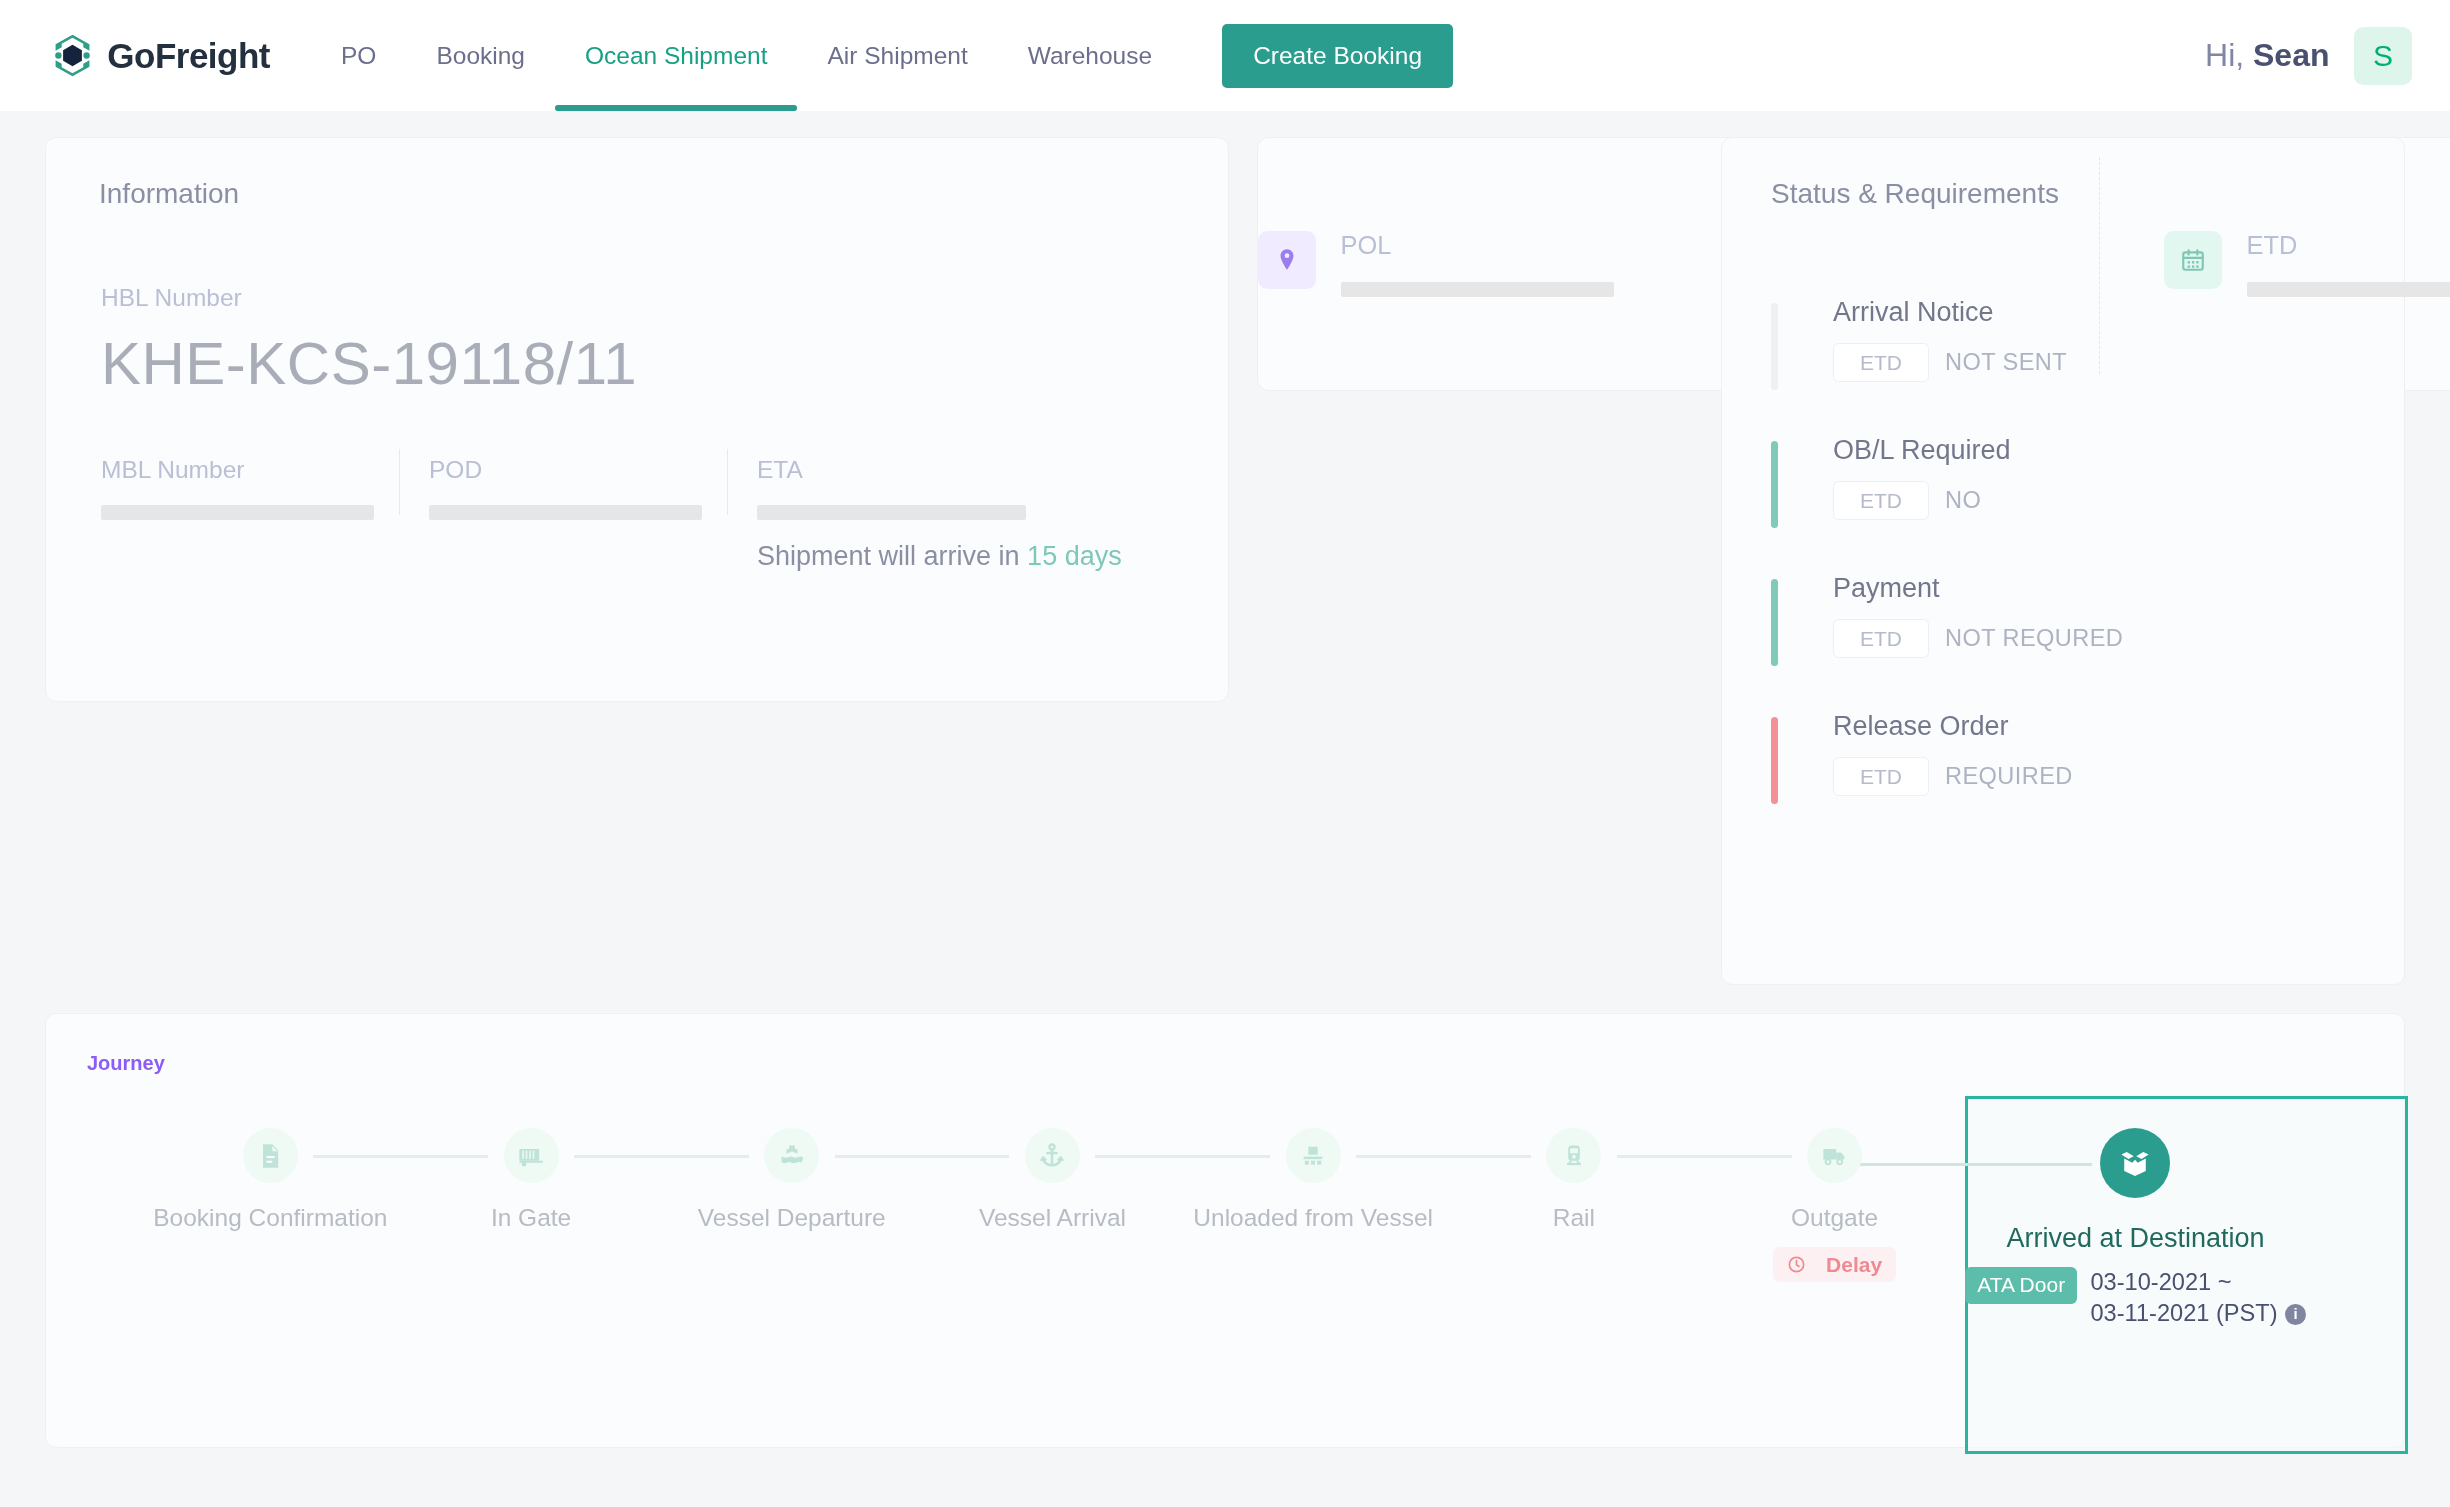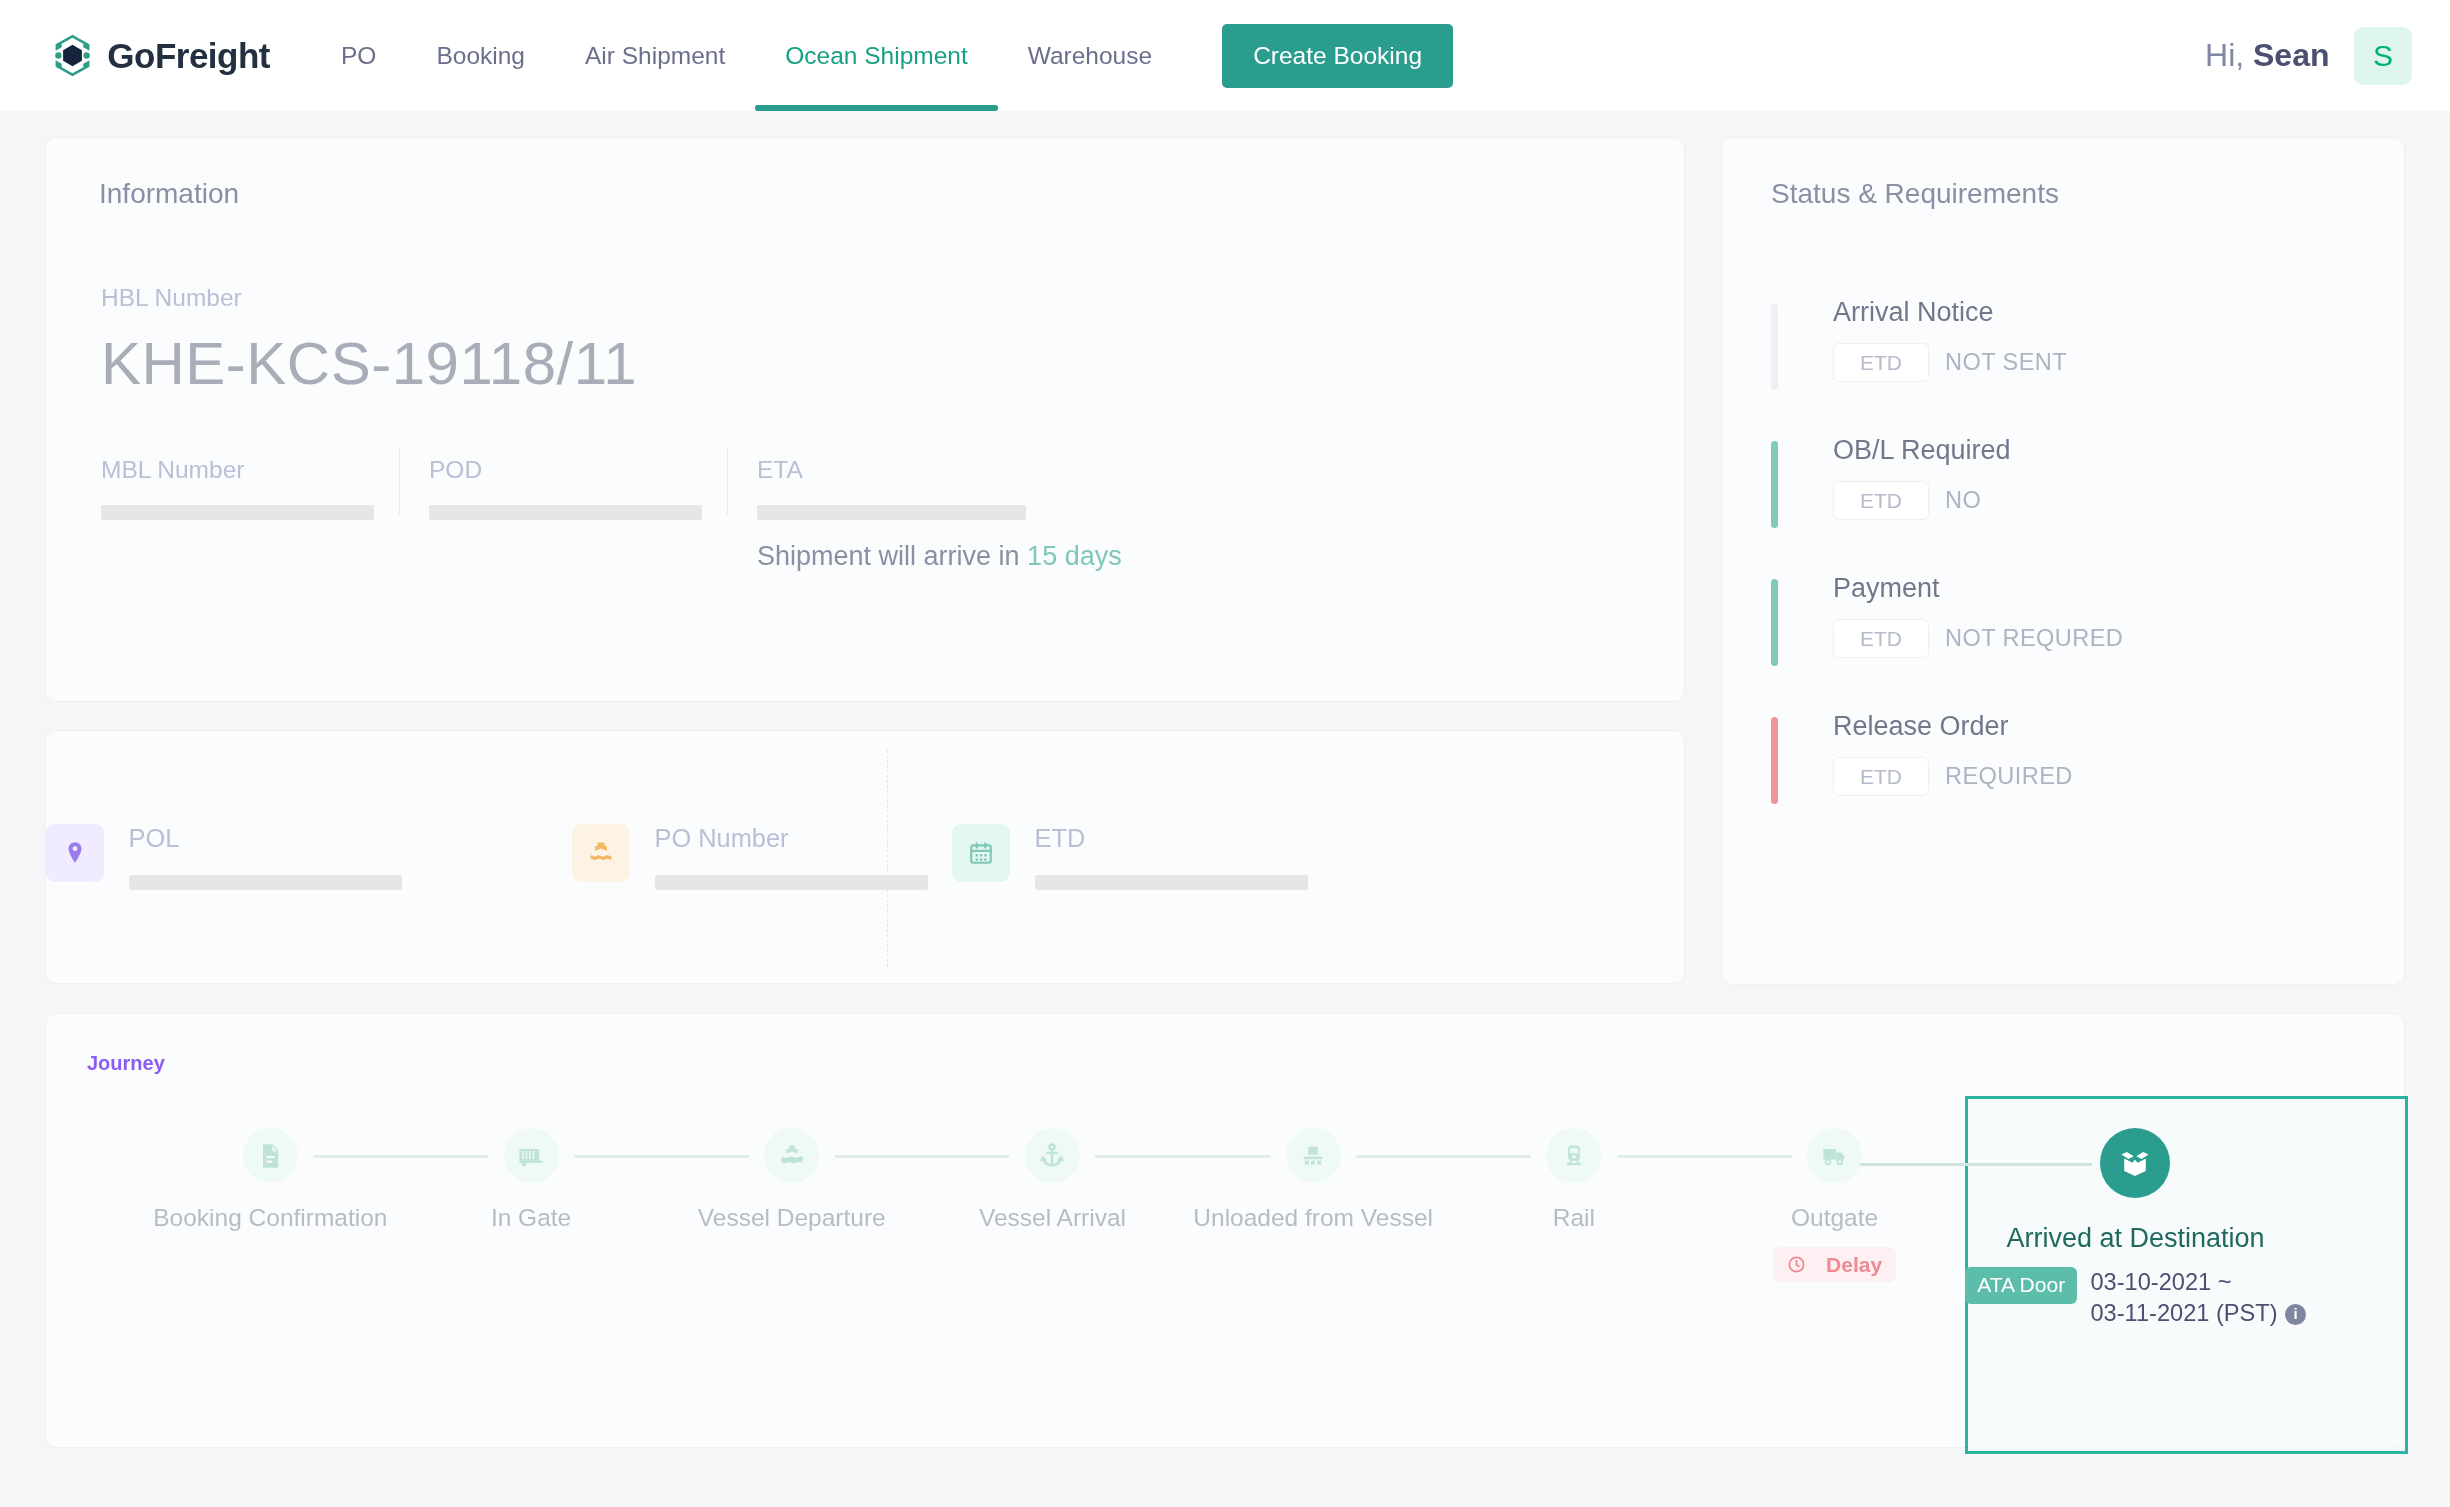--- a/index.html
+++ b/index.html
@@ -64,21 +64,21 @@
     background: #ddf5ea;
     border-radius: 9.4px;
     display: flex; align-items: center; justify-content: center;
     color: #00b074; font-size: 30px;
     cursor: pointer;
   }
 
   
   .page { padding: 26px 45px; }
   .row-top { display: flex; gap: 36px; align-items: flex-start; }
-  .col-left { width: 1640px; display: flex; flex-direction: column; gap: 28px; }
+  .col-left { width: 1640px; display: flex; gap: 28px; }
   .col-right { flex: 1; }
 
   .card {
     background: #fbfcfd;
     border: 0.9px solid #eef1f4;
     border-radius: 11.3px;
   }
 
   .card-title {
     font-size: 28px; color: #8a8fa3; font-weight: normal;
@@ -268,22 +268,22 @@
       <circle cx="40" cy="25" r="3.4" fill="#2e9e87"></circle>
       <circle cx="10" cy="25" r="3.4" fill="#2e9e87"></circle>
       <path d="M25 13.5 L35 19.3 L35 30.7 L25 36.5 L15 30.7 L15 19.3 Z" fill="#16233c"></path>
     </svg>
     <span class="logo-text">GoFreight</span>
   </div>
 
   <nav class="nav">
     <div class="nav-item">PO</div>
     <div class="nav-item">Booking</div>
+    <div class="nav-item active">Ocean Shipment</div>
     <div class="nav-item">Air Shipment</div>
-    <div class="nav-item active">Ocean Shipment</div>
     <div class="nav-item">Warehouse</div>
   </nav>
 
   <button class="cta-btn">Create Booking</button>
 
   <div class="header-right">
     <div class="greeting">
       <span>Hi,</span>
       <b>Sean</b>
     </div>

